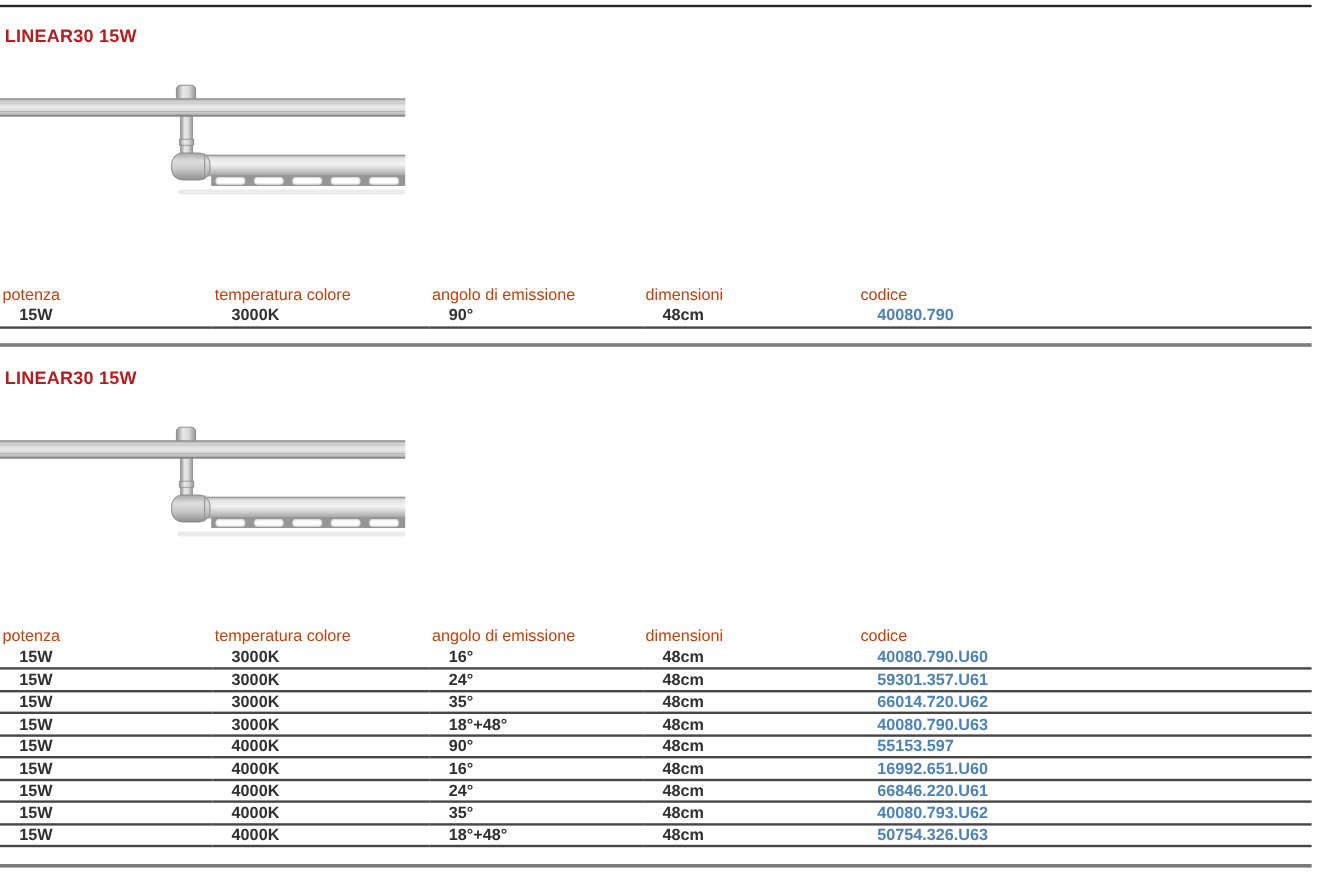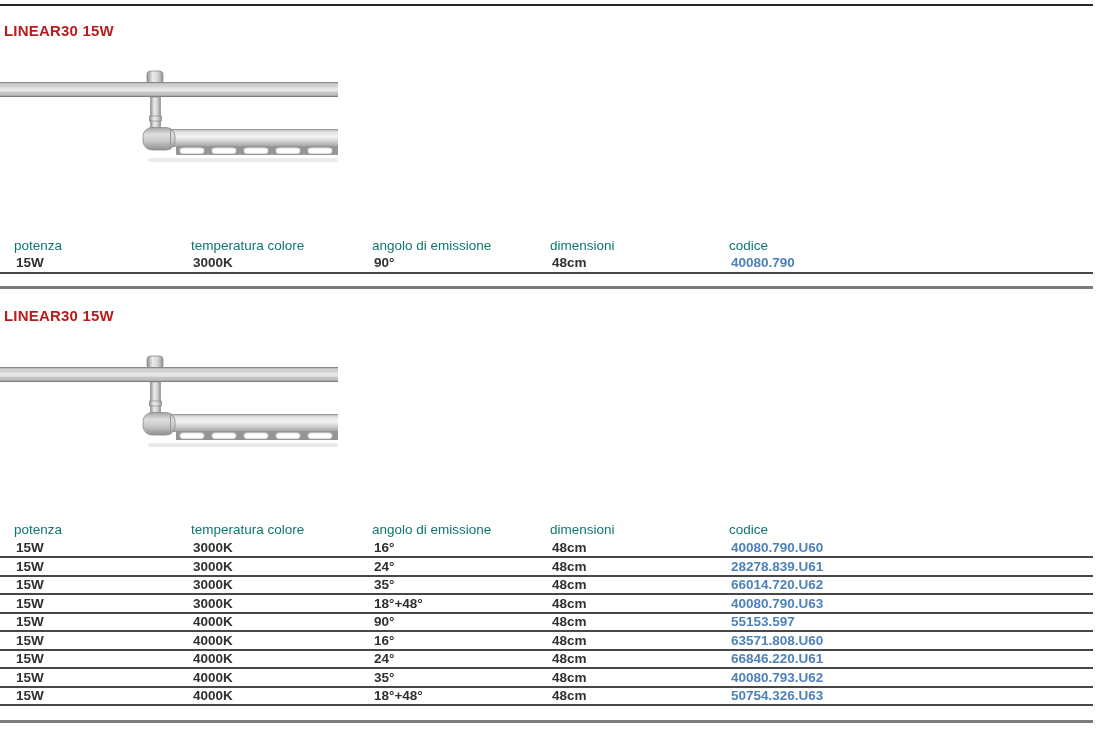--- a/index.html
+++ b/index.html
@@ -21,22 +21,22 @@
   .section-title.second { margin-top:17px; }
 
   .product-image { margin-top:14px; width:338px; height:115px; overflow:hidden; }
 
   table.spec-table {
     margin-top:64px; width:1093px;
     border-collapse:collapse; table-layout:fixed;
     font-size:13.5px;
   }
   .spec-table th {
-    text-align:left; font-weight:400; color:#0f766e;
-    height:20px; padding:2px 0 0 14px; vertical-align:middle;
+    text-align:left; font-weight:400; color:#c2410c;
+    height:20px; padding:2px 0 0 2px; vertical-align:middle;
     white-space:nowrap;
   }
   .spec-table td {
     height:18.5px; padding:0 0 0 16px; vertical-align:middle;
     font-weight:700; color:#303030; white-space:nowrap;
   }
   .spec-table tbody tr { border-bottom:2px solid #474747; }
   a.code-link { color:var(--link,#4d82b8); text-decoration:none; font-weight:700; }
 
   .divider { width:1093px; height:3px; background:#7c7c7c; }
@@ -216,21 +216,21 @@
             <td>3000K</td>
             <td>16°</td>
             <td>48cm</td>
             <td><a href="#" class="code-link">40080.790.U60</a></td>
           </tr>
           <tr>
             <td>15W</td>
             <td>3000K</td>
             <td>24°</td>
             <td>48cm</td>
-            <td><a href="#" class="code-link">28278.839.U61</a></td>
+            <td><a href="#" class="code-link">59301.357.U61</a></td>
           </tr>
           <tr>
             <td>15W</td>
             <td>3000K</td>
             <td>35°</td>
             <td>48cm</td>
             <td><a href="#" class="code-link">66014.720.U62</a></td>
           </tr>
           <tr>
             <td>15W</td>
@@ -244,21 +244,21 @@
             <td>4000K</td>
             <td>90°</td>
             <td>48cm</td>
             <td><a href="#" class="code-link">55153.597</a></td>
           </tr>
           <tr>
             <td>15W</td>
             <td>4000K</td>
             <td>16°</td>
             <td>48cm</td>
-            <td><a href="#" class="code-link">63571.808.U60</a></td>
+            <td><a href="#" class="code-link">16992.651.U60</a></td>
           </tr>
           <tr>
             <td>15W</td>
             <td>4000K</td>
             <td>24°</td>
             <td>48cm</td>
             <td><a href="#" class="code-link">66846.220.U61</a></td>
           </tr>
           <tr>
             <td>15W</td>

